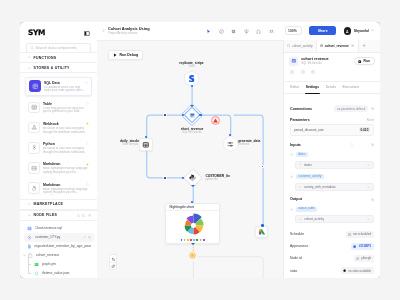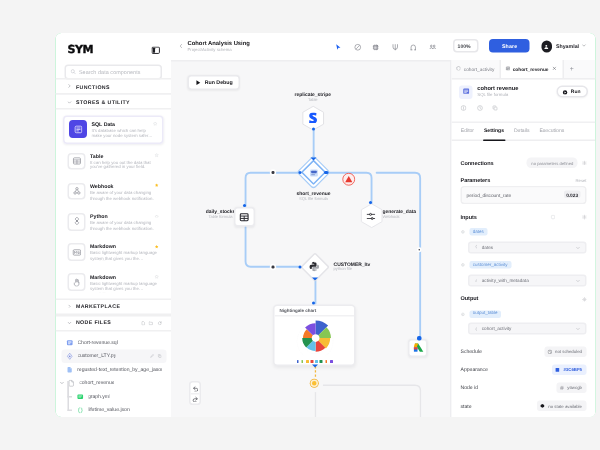--- a/index.html
+++ b/index.html
@@ -1,18 +1,18 @@
 <!DOCTYPE html>
 <html><head>
 <meta charset="utf-8">
 <style>
   *{box-sizing:border-box;margin:0;padding:0}
   html,body{width:400px;height:300px;overflow:hidden}
   body{background:#f4f4f4;font-family:"Liberation Sans",sans-serif;-webkit-font-smoothing:antialiased}
-  .app{position:absolute;left:37px;top:21.5px;width:360px;height:256.5px;background:#86efac;border-radius:4px;overflow:hidden;display:flex}
+  .app{position:absolute;left:20px;top:21.5px;width:360px;height:256.5px;background:#a21caf;border-radius:4px;overflow:hidden;display:flex}
   .right-col{flex:1;display:flex;flex-direction:column;min-width:0}
   .lower{flex:1;display:flex;min-height:0}
 
   
   .sidebar{width:76.5px;height:100%;background:#fff;display:flex;flex-direction:column;position:relative}
   .sb-top{padding:6.6px 6px 0 6px}
   .sb-logohead{display:flex;align-items:center;justify-content:space-between;height:10px;margin:0 1px 0 2px}
   .logo{font-weight:700;font-size:7.4px;letter-spacing:-0.35px;color:#0b0b0d;font-family:"DejaVu Sans",sans-serif;-webkit-text-stroke:0.25px #0b0b0d;line-height:8px}
   .sb-search{margin-top:5.2px;height:9.4px;border:0.6px solid #e9e9ec;border-radius:2.4px;display:flex;align-items:center;gap:2px;padding:0 3px}
   .sb-search .ph{font-size:3.6px;color:#b6b8be;letter-spacing:0.05px}

